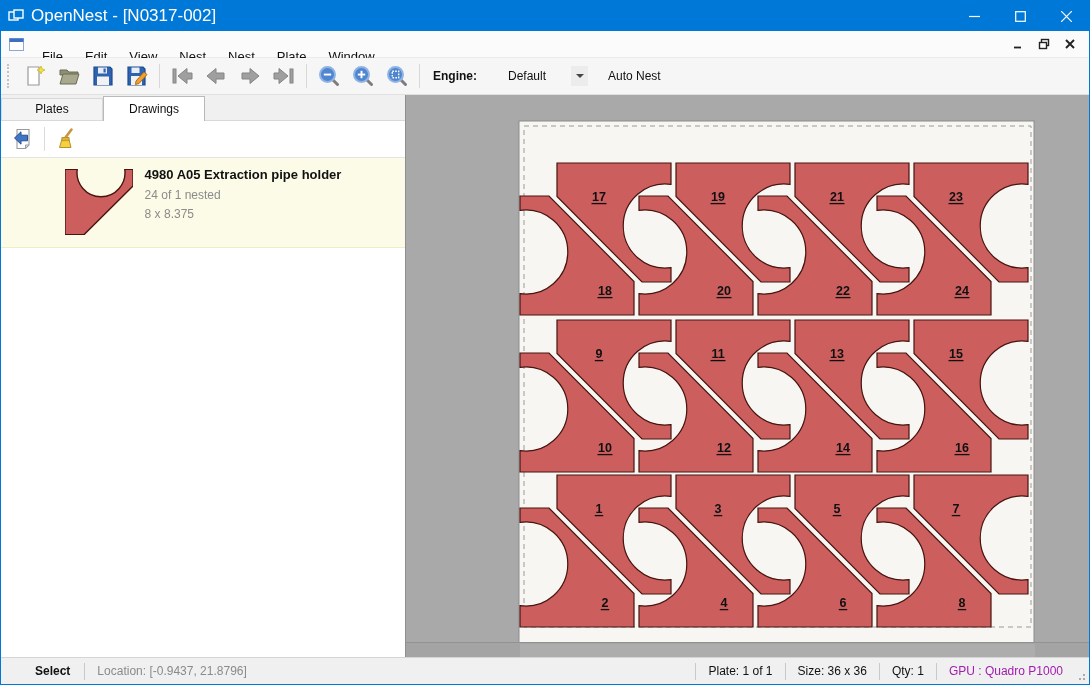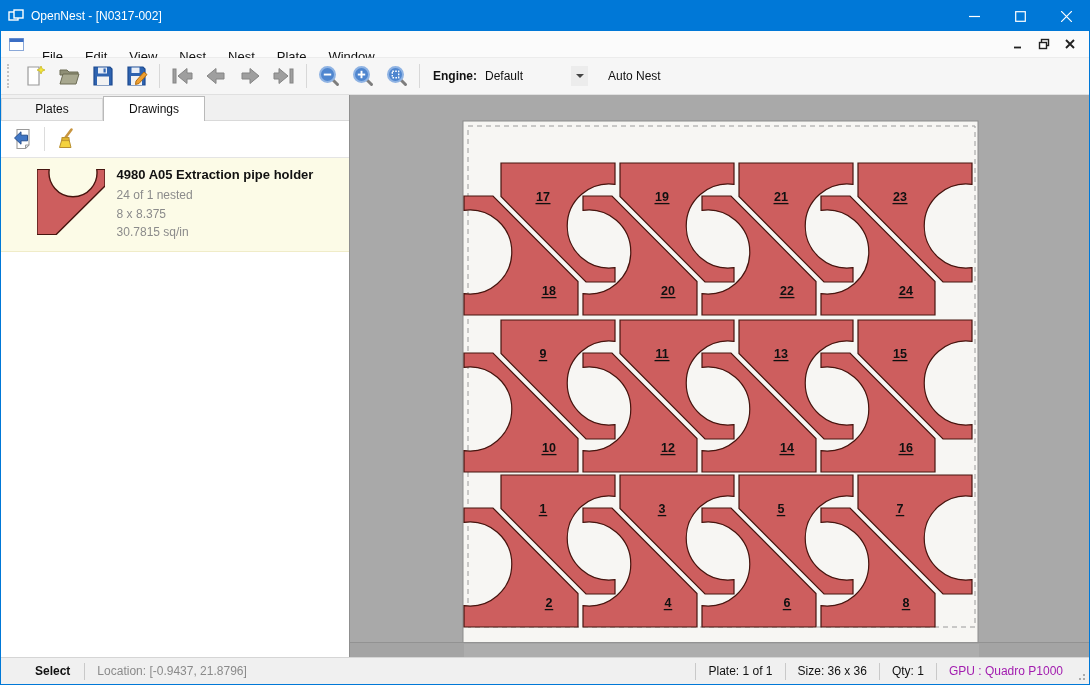--- a/index.html
+++ b/index.html
@@ -3,46 +3,46 @@
 <meta charset="utf-8">
 <style>
   * { margin:0; padding:0; box-sizing:border-box; }
   html,body { width:1090px; height:685px; }
   body { font-family:"Liberation Sans", sans-serif; font-size:12px; color:#111; }
   .window { width:1090px; height:685px; border:1px solid #0078d7; display:flex; flex-direction:column; background:#fff; }
 
   
   .titlebar { height:30px; background:#0078d7; color:#fff; display:flex; align-items:center; flex:0 0 auto; }
   .titlebar .appicon { width:30px; display:flex; justify-content:center; }
-  .titlebar .title { font-size:12px; }
+  .titlebar .title { font-size:17px; }
   .titlebar .spacer { flex:1; }
   .cap-btn { width:46px; height:30px; display:flex; align-items:center; justify-content:center; }
 
   
   .menubar { height:27px; background:#fbfbfb; display:flex; align-items:center; border-bottom:1px solid #ececec; flex:0 0 auto; }
   .menubar .mdiicon { width:30px; display:flex; justify-content:center; }
   .menu-item { padding:0 11px; font-size:13px; height:100%; display:flex; align-items:center;margin-top:24px; }
   .menubar .spacer { flex:1; }
   .mdi-btn { width:26px; height:22px; display:flex; align-items:center; justify-content:center; }
 
   
   .toolbar { height:37px; background:#f6f6f6; display:flex; align-items:center; border-bottom:1px solid #e0e0e0; flex:0 0 auto; }
   .tb-grip { width:7px; height:24px; border-left:2px dotted #c3c3c3; margin:0 4px 0 6px; }
   .tb-btn { width:34px; height:30px; display:flex; align-items:center; justify-content:center; border-radius:2px; }
   .tb-sep { width:1px; height:24px; background:#d8d8d8; margin:0 5px; }
   .engine-label { font-weight:bold; font-size:12px; margin:0 6px 0 8px; }
-  .engine-combo { display:flex; align-items:center; height:22px; }
+  .engine-combo { display:flex; align-items:center; height:22px;text-align:center; }
   .engine-value { width:86px; font-size:12px; padding-left:2px; }
   .engine-arrow-btn { width:17px; height:20px; background:#ececec; display:flex; align-items:center; justify-content:center; margin-left:2px; }
   .caret-down { width:0; height:0; border-left:4px solid transparent; border-right:4px solid transparent; border-top:4px solid #444; }
   .autonest { margin-left:14px; font-size:12px; padding:3px 6px; }
 
   
   .main { flex:1; display:flex; min-height:0; }
-  .left-panel { width:348px; flex:0 0 auto; display:flex; flex-direction:column; background:#3b82f6; }
+  .left-panel { width:404px; flex:0 0 auto; display:flex; flex-direction:column; background:#3b82f6; }
   .tabstrip { height:26px; background:#f0f0f0; display:flex; align-items:flex-end; border-bottom:1px solid #d9d9d9; }
   .tab { width:102px; text-align:center; font-size:12px; border:1px solid #d9d9d9; border-bottom:none; background:#f3f3f3; height:22px; line-height:21px; }
   .tab.active { background:#fff; height:25px; line-height:24px; border-color:#b9b9b9; position:relative; top:1px; }
   .panel-toolbar { height:37px; display:flex; align-items:center; border-bottom:1px solid #e4e4e4; background:#fff; padding-left:6px; }
   .pt-btn { width:32px; height:30px; display:flex; align-items:center; justify-content:center; }
   .pt-sep { width:1px; height:24px; background:#dcdcdc; margin:0 5px; }
   .item-card { display:flex; gap:12px; background:#fcfbe7; padding:9px 10px; border-bottom:1px solid #f0ecc8;justify-content:center; }
   .item-thumb { flex:0 0 auto; padding-top:2px; }
   .item-text .item-title { font-size:13px; font-weight:bold; margin-bottom:4px; }
   .item-text .item-line { font-size:12px; color:#8b8b8b; line-height:1.55; }
@@ -253,21 +253,20 @@
           <svg width="68" height="66" viewBox="0 0 119 114">
             <g transform="translate(0 114) rotate(-90)">
               <path d="M0 0 H114 V21.4 A42 42 0 1 0 114 104.6 V119 H85 L0 33.5 Z" fill="#cd5e5e" stroke="#46150f" stroke-width="2.4"></path>
             </g>
           </svg>
         </span>
         <span class="item-text">
           <div class="item-title">4980 A05 Extraction pipe holder</div>
           <div class="item-line">24 of 1 nested</div>
           <div class="item-line">8 x 8.375</div>
-          <div class="item-line">30.7815 sq/in</div>
         </span>
       </div>
       <div class="panel-rest"></div>
     </div>
 
     <div class="canvas">
       <svg id="nest-svg" width="741" height="548" viewBox="0 0 741 548">
         <defs>
           <path id="part-shape" d="M0 0 H114 V21.4 A42 42 0 1 0 114 104.6 V119 H85 L0 33.5 Z" stroke-width="1.2" fill="#cd5e5e" stroke="#46150f"></path>
         </defs>

